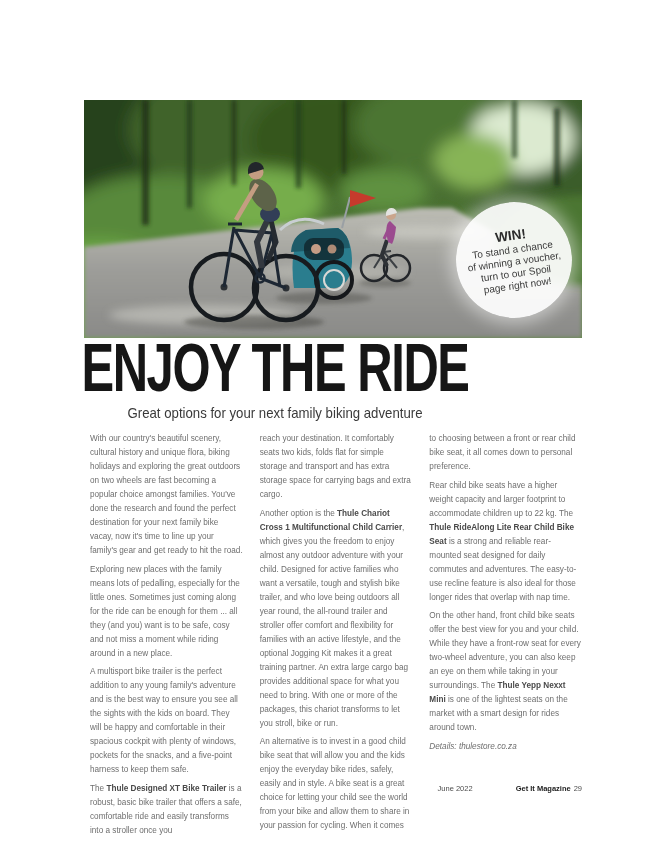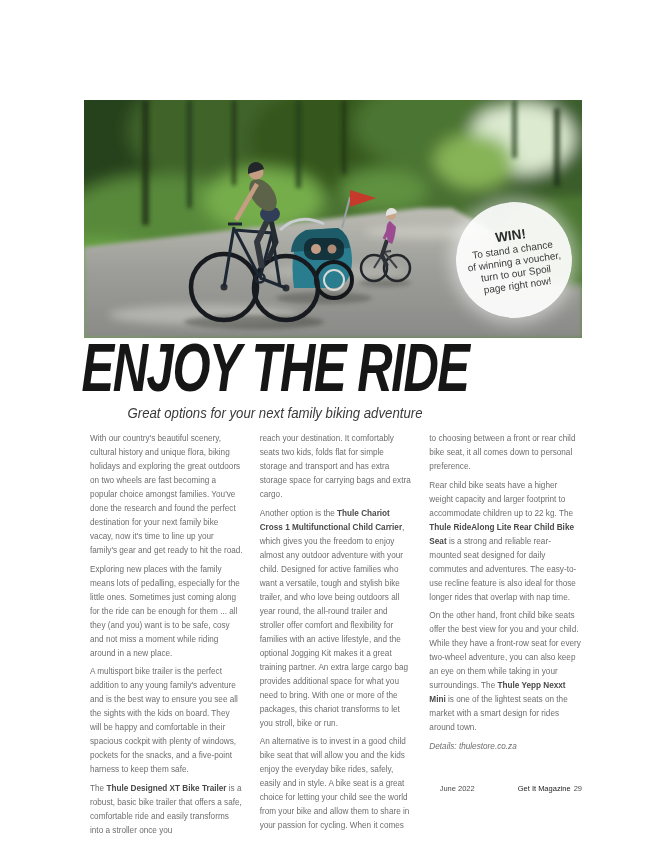--- a/index.html
+++ b/index.html
@@ -12,37 +12,37 @@
 
   
   .badge{position:absolute;left:372px;top:102px;width:116px;height:116px;border-radius:50%;
          background:rgba(255,255,255,0.93);box-shadow:0 0 16px 6px rgba(255,255,255,0.45);
          display:flex;align-items:center;justify-content:center;}
   .badge-rot{transform:rotate(-8deg);text-align:center;color:#3a3a3a;}
   .badge-title{font-weight:bold;font-size:13.5px;color:#2c2c2c;margin-bottom:1px;}
   .badge-line{font-size:10px;line-height:12px;white-space:nowrap;}
 
   
-  .headline-wrap{position:absolute;left:0;top:333px;width:550px;text-align:center;font-style:italic;}
+  .headline-wrap{position:absolute;left:0;top:333px;width:550px;text-align:center;}
   .headline-wrap h1{margin:0;font-size:68px;line-height:1.0;font-weight:700;color:#161616;
         letter-spacing:-2px;transform:scaleX(0.72);transform-origin:50% 50%;white-space:nowrap;}
   .subtitle{margin-top:3px;font-size:15px;color:#3a3a3a;transform:scaleX(0.88);transform-origin:50% 50%;
         white-space:nowrap;}
 
   
   .columns{position:absolute;left:90px;top:432px;width:492px;display:flex;gap:17px;}
   .col{flex:1 1 0;min-width:0;}
   .col p{margin:0 0 4.5px 0;font-size:8.2px;line-height:14px;color:#6e6e6e;}
   .col p .b{font-weight:bold;color:#4a4a4a;margin-top:16px;}
   .col p .i{font-style:italic;}
 
   
   .footer{position:absolute;top:784px;right:84px;font-size:7.5px;color:#4c4c4c;
           display:flex;gap:3px;align-items:flex-start;}
-  .footer .mag{font-weight:normal;color:#1d1d1d;padding-left:40px;}
+  .footer .mag{font-weight:bold;color:#1d1d1d;padding-left:40px;}
 </style>
 </head>
 <body>
 
 <div class="page">
 
   <div class="hero">
     <svg viewBox="0 0 498 238" width="498" height="238" preserveAspectRatio="none">
       <defs>
         <linearGradient id="bgGrad" x1="0" y1="0" x2="0" y2="1">

